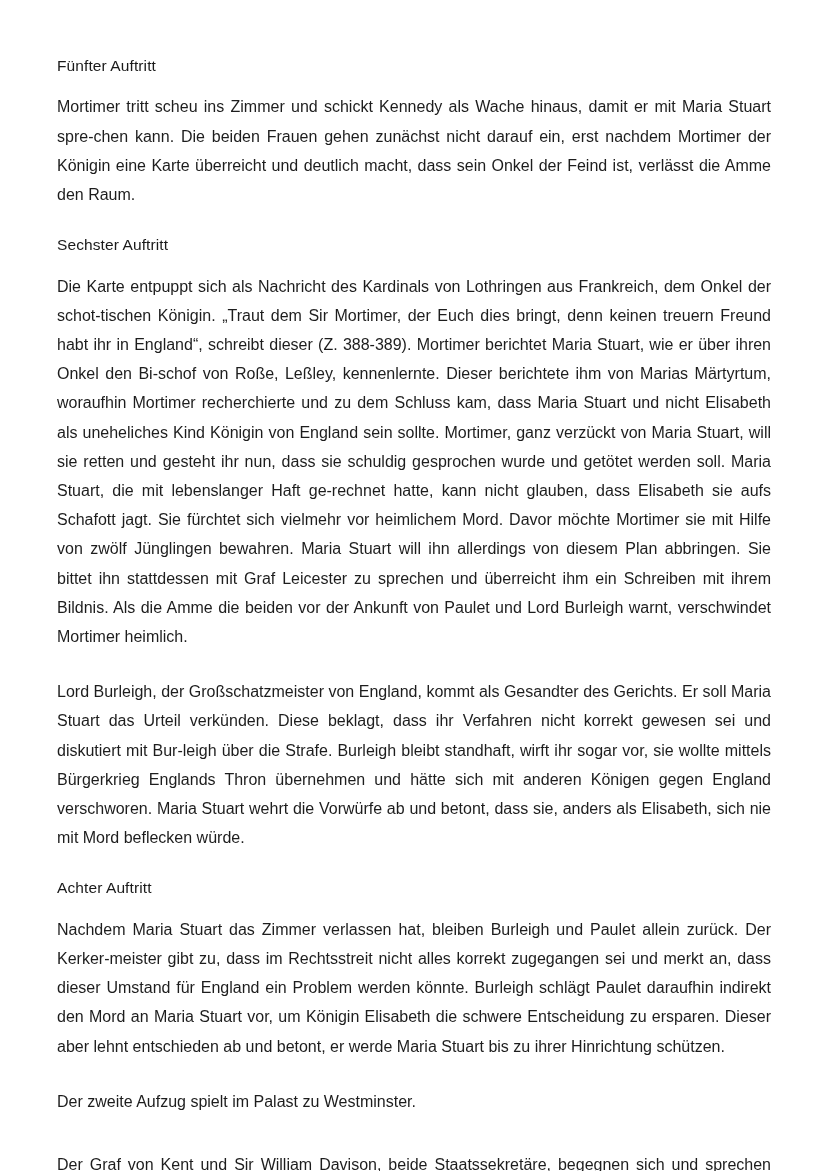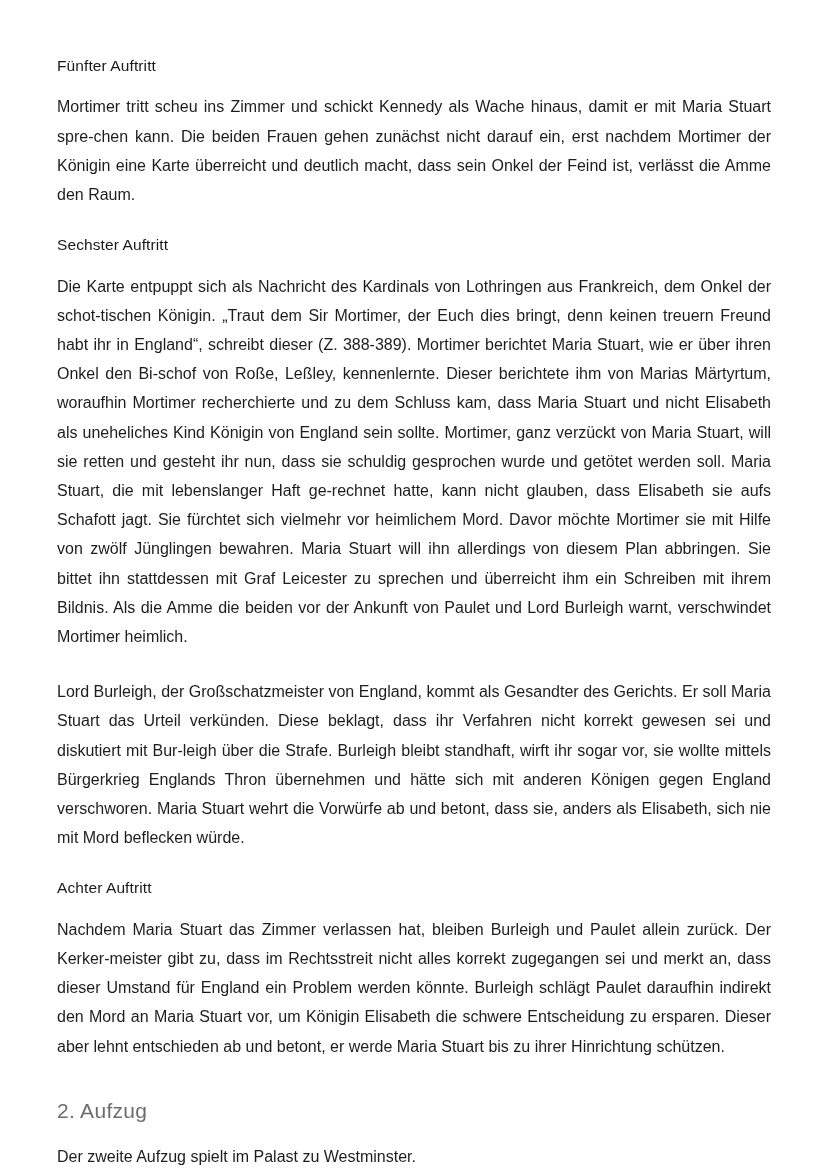--- a/index.html
+++ b/index.html
@@ -89,19 +89,18 @@
     <p class="body-para">Mortimer tritt scheu ins Zimmer und schickt Kennedy als Wache hinaus, damit er mit Maria Stuart spre-chen kann. Die beiden Frauen gehen zunächst nicht darauf ein, erst nachdem Mortimer der Königin eine Karte überreicht und deutlich macht, dass sein Onkel der Feind ist, verlässt die Amme den Raum.</p>
 
     <h2 class="scene-heading spaced">Sechster Auftritt</h2>
     <p class="body-para">Die Karte entpuppt sich als Nachricht des Kardinals von Lothringen aus Frankreich, dem Onkel der schot-tischen Königin. „Traut dem Sir Mortimer, der Euch dies bringt, denn keinen treuern Freund habt ihr in England“, schreibt dieser (Z. 388-389). Mortimer berichtet Maria Stuart, wie er über ihren Onkel den Bi-schof von Roße, Leßley, kennenlernte. Dieser berichtete ihm von Marias Märtyrtum, woraufhin Mortimer recherchierte und zu dem Schluss kam, dass Maria Stuart und nicht Elisabeth als uneheliches Kind Königin von England sein sollte. Mortimer, ganz verzückt von Maria Stuart, will sie retten und gesteht ihr nun, dass sie schuldig gesprochen wurde und getötet werden soll. Maria Stuart, die mit lebenslanger Haft ge-rechnet hatte, kann nicht glauben, dass Elisabeth sie aufs Schafott jagt. Sie fürchtet sich vielmehr vor heimlichem Mord. Davor möchte Mortimer sie mit Hilfe von zwölf Jünglingen bewahren. Maria Stuart will ihn allerdings von diesem Plan abbringen. Sie bittet ihn stattdessen mit Graf Leicester zu sprechen und überreicht ihm ein Schreiben mit ihrem Bildnis. Als die Amme die beiden vor der Ankunft von Paulet und Lord Burleigh warnt, verschwindet Mortimer heimlich.</p>
 
     <p class="body-para">Lord Burleigh, der Großschatzmeister von England, kommt als Gesandter des Gerichts. Er soll Maria Stuart das Urteil verkünden. Diese beklagt, dass ihr Verfahren nicht korrekt gewesen sei und diskutiert mit Bur-leigh über die Strafe. Burleigh bleibt standhaft, wirft ihr sogar vor, sie wollte mittels Bürgerkrieg Englands Thron übernehmen und hätte sich mit anderen Königen gegen England verschworen. Maria Stuart wehrt die Vorwürfe ab und betont, dass sie, anders als Elisabeth, sich nie mit Mord beflecken würde.</p>
 
     <h2 class="scene-heading spaced">Achter Auftritt</h2>
     <p class="body-para">Nachdem Maria Stuart das Zimmer verlassen hat, bleiben Burleigh und Paulet allein zurück. Der Kerker-meister gibt zu, dass im Rechtsstreit nicht alles korrekt zugegangen sei und merkt an, dass dieser Umstand für England ein Problem werden könnte. Burleigh schlägt Paulet daraufhin indirekt den Mord an Maria Stuart vor, um Königin Elisabeth die schwere Entscheidung zu ersparen. Dieser aber lehnt entschieden ab und betont, er werde Maria Stuart bis zu ihrer Hinrichtung schützen.</p>
 
-    <h1 class="act-heading">2. Aufzug</h1>
     <p class="body-para tight">Der zweite Aufzug spielt im Palast zu Westminster.</p>
 
     <p class="body-para">Der Graf von Kent und Sir William Davison, beide Staatssekretäre, begegnen sich und sprechen über die Brautwerbung des französischen Königs um Elisabeth. Diese hält sich ihre Entscheidung trotz Eingeständ-nissen des französischen Königs weiterhin offen.</p>
 
   </div>
 </div>
 
 </body></html>

